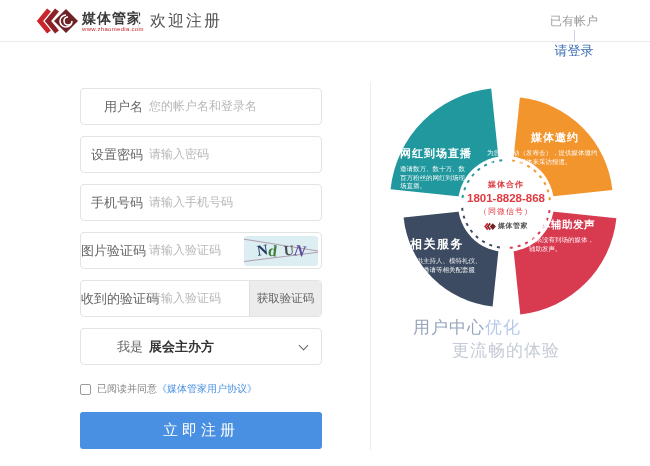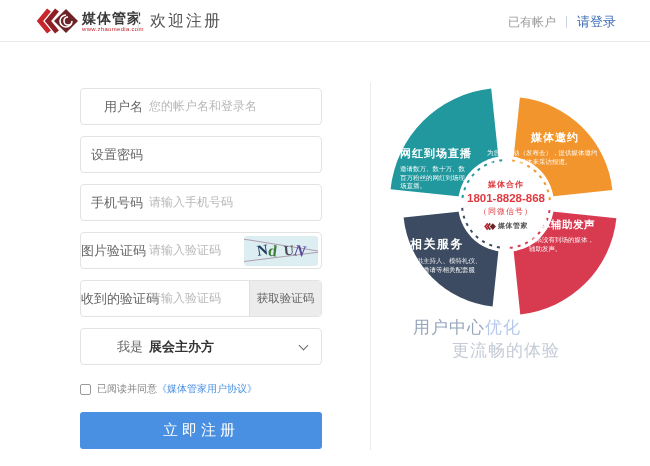--- a/index.html
+++ b/index.html
@@ -8,21 +8,21 @@
   .page { position:relative; width:650px; height:466px; background:#fff; overflow:hidden; }
 
   
   .header { position:absolute; top:0; left:0; right:0; height:42px; background:#fff; border-bottom:1px solid #eaeaea; }
   .logo { position:absolute; left:36px; top:5px; display:flex; align-items:center; }
   .logo-text { margin-left:4px; }
   .logo-title { font-size:14px; font-weight:bold; color:#3a3a3a; letter-spacing:1px; line-height:15px; }
   .logo-sub { font-size:6px; color:#c9252c; letter-spacing:.3px; }
   .hdr-sep { position:absolute; left:138px; top:11px; width:1px; height:20px; background:#e0e0e0; }
   .page-title { position:absolute; left:150px; top:11px; font-size:16px; color:#555; letter-spacing:2px; }
-  .hdr-right { position:absolute; right:34px; top:13px; display:flex; align-items:center; font-size:12px; }
+  .hdr-right { position:absolute; right:52px; top:13px; display:flex; align-items:center; font-size:12px;flex-direction:column; }
   .have-account { color:#999; }
   .hdr-pipe { width:1px; height:12px; background:#c9d2e4; margin:0 10px; }
   .login-link { color:#3a6cb4; font-size:13px; text-decoration:none; cursor:pointer; }
 
   
   .reg-form { position:absolute; left:80px; top:88px; width:242px; }
   .field { display:flex; align-items:center; height:37px; border:1px solid #e3e3e3; border-radius:4px; background:#fff; margin-bottom:11px; }
   .field label { width:62px; flex:none; text-align:right; font-size:13px; color:#666; white-space:nowrap; }
   .field input { flex:1; min-width:10px; border:0; outline:none; margin-left:6px; font-size:12px; color:#0f172a; background:transparent; font-family:Liberation Serif, serif; }
   .field input::placeholder { color:#b8b8b8; }
@@ -103,20 +103,21 @@
 
   <div class="reg-form">
 
     <div class="field">
       <label>用户名</label>
       <input placeholder="您的帐户名和登录名" style="">
     </div>
 
     <div class="field">
       <label>设置密码</label>
+      <input type="password" placeholder="请输入密码" style="">
     </div>
 
     <div class="field">
       <label>手机号码</label>
       <input placeholder="请输入手机号码" style="">
     </div>
 
     <div class="field">
       <label>图片验证码</label>
       <input placeholder="请输入验证码" style="">

